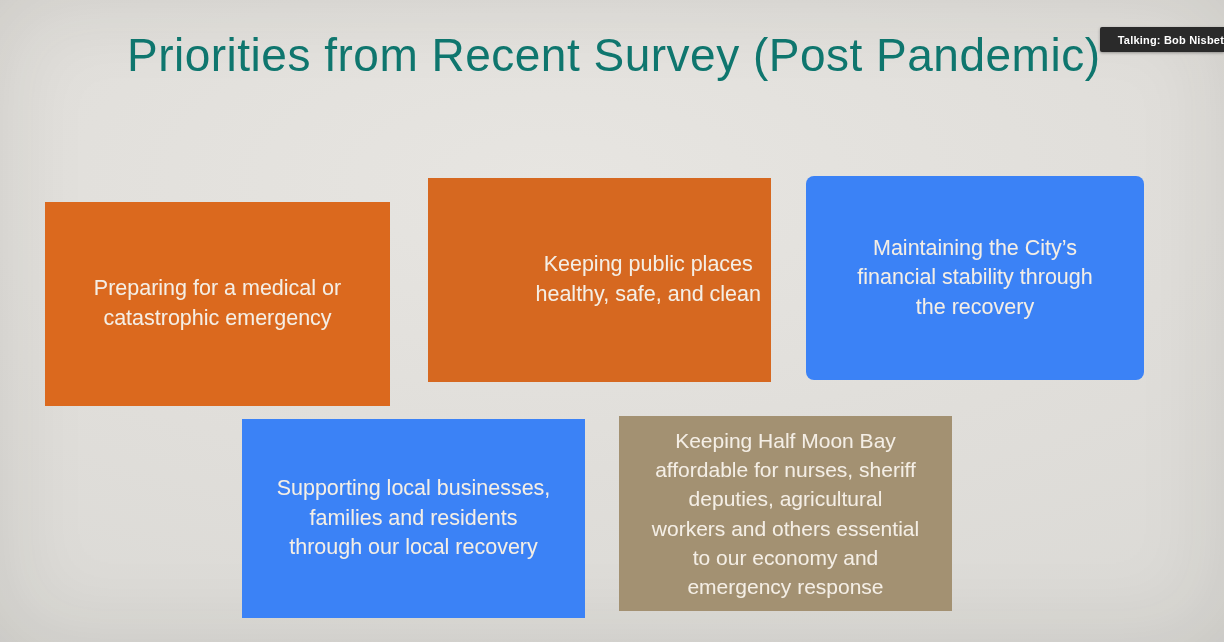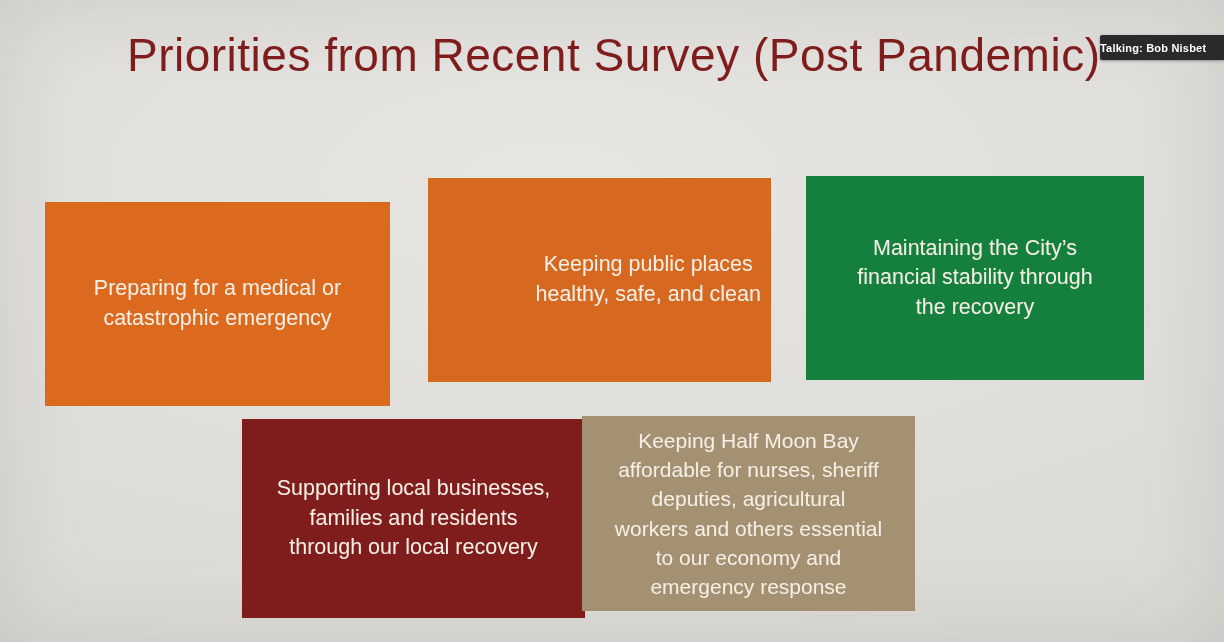--- a/index.html
+++ b/index.html
@@ -49,68 +49,67 @@
     line-height: 1.38;
     white-space: pre-line;
     padding: 0 10px;
     text-shadow: 0 0 1px rgba(255,255,255,0.15);
   }
 
   .p1 { left: 45px;  top: 178px; width: 345px; height: 204px; margin-top: 24px; }
   .p2 { left: 428px; top: 178px; width: 343px; height: 204px; }
   .p3 { left: 806px; top: 176px; width: 338px; height: 204px; }
   .p4 { left: 242px; top: 419px; width: 343px; height: 199px; }
-  .p5 { left: 582px; top: 416px; width: 333px; height: 195px; }
+  .p5 { left: 619px; top: 416px; width: 333px; height: 195px; }
   .p5 .label { font-size: 21px; line-height: 1.39; }
 
   .talking-badge {
     position: absolute;
     top: 27px;
     right: 0;
     width: 124px;
     height: 25px;
     display: flex;
     align-items: center;
-    justify-content: flex-start;
+    justify-content: flex-end;
     border-radius: 2px 0 0 2px;
     box-shadow: 0 1px 3px rgba(0,0,0,0.35);
     z-index: 5;
-    margin-top: 8px;
   }
   .talking-badge .badge-label {
     font-size: 11px;
     font-weight: bold;
     letter-spacing: 0.2px;
     color: #ffffff;
   }
 </style>
 </head>
 <body>
 
 <div class="slide">
 
-  <h1 class="slide-title" style="color: #7f1d1d;">Priorities from Recent Survey (Post Pandemic)</h1>
+  <h1 class="slide-title" style="color: #0f766e;">Priorities from Recent Survey (Post Pandemic)</h1>
 
   <div class="priority p1" style="background-color: rgb(219, 105, 30);">
     <span class="label">Preparing for a medical or
 catastrophic emergency</span>
   </div>
 
   <div class="priority p2" style="background-color: rgb(214, 104, 32); justify-content: flex-end;">
     <span class="label">Keeping public places
 healthy, safe, and clean</span>
   </div>
 
-  <div class="priority p3" style="background-color: #15803d;">
+  <div class="priority p3" style="background-color: #3b82f6; border-radius: 8px;">
     <span class="label">Maintaining the City’s
 financial stability through
 the recovery</span>
   </div>
 
-  <div class="priority p4" style="background-color: #7f1d1d;">
+  <div class="priority p4" style="background-color: #3b82f6;">
     <span class="label">Supporting local businesses,
 families and residents
 through our local recovery</span>
   </div>
 
   <div class="priority p5" style="background-color: rgb(163, 145, 114);">
     <span class="label">Keeping Half Moon Bay
 affordable for nurses, sheriff
 deputies, agricultural
 workers and others essential

